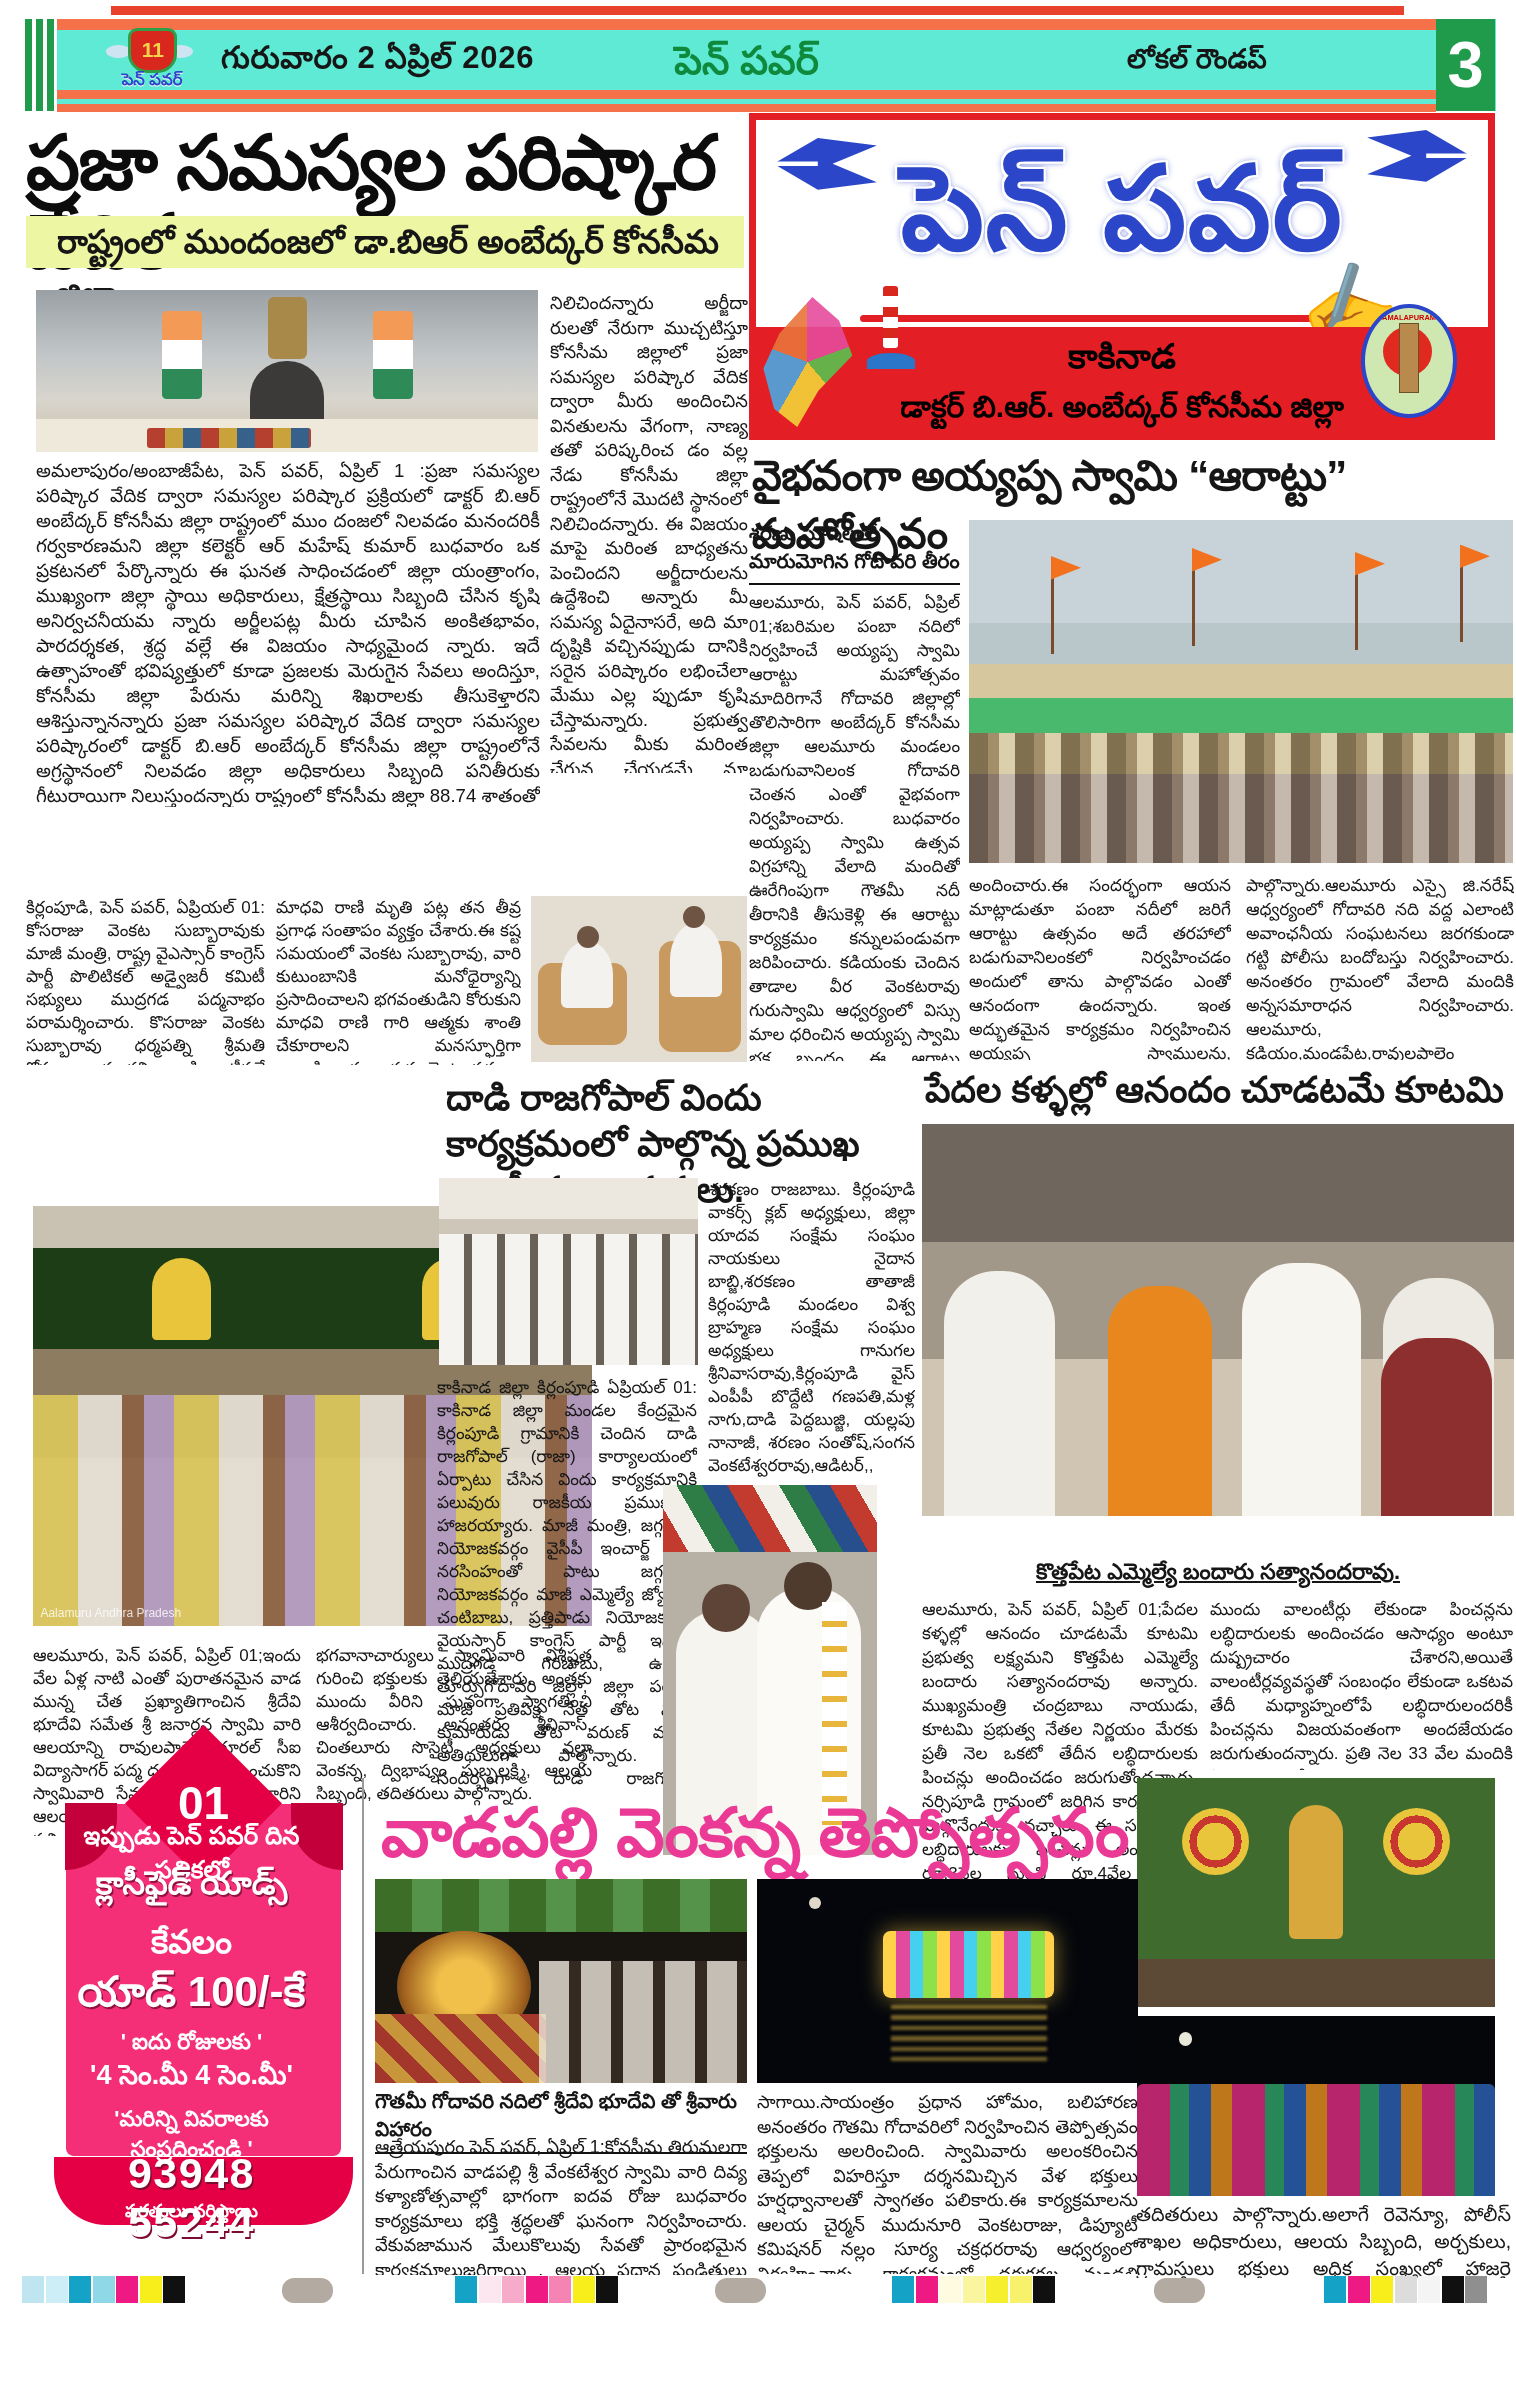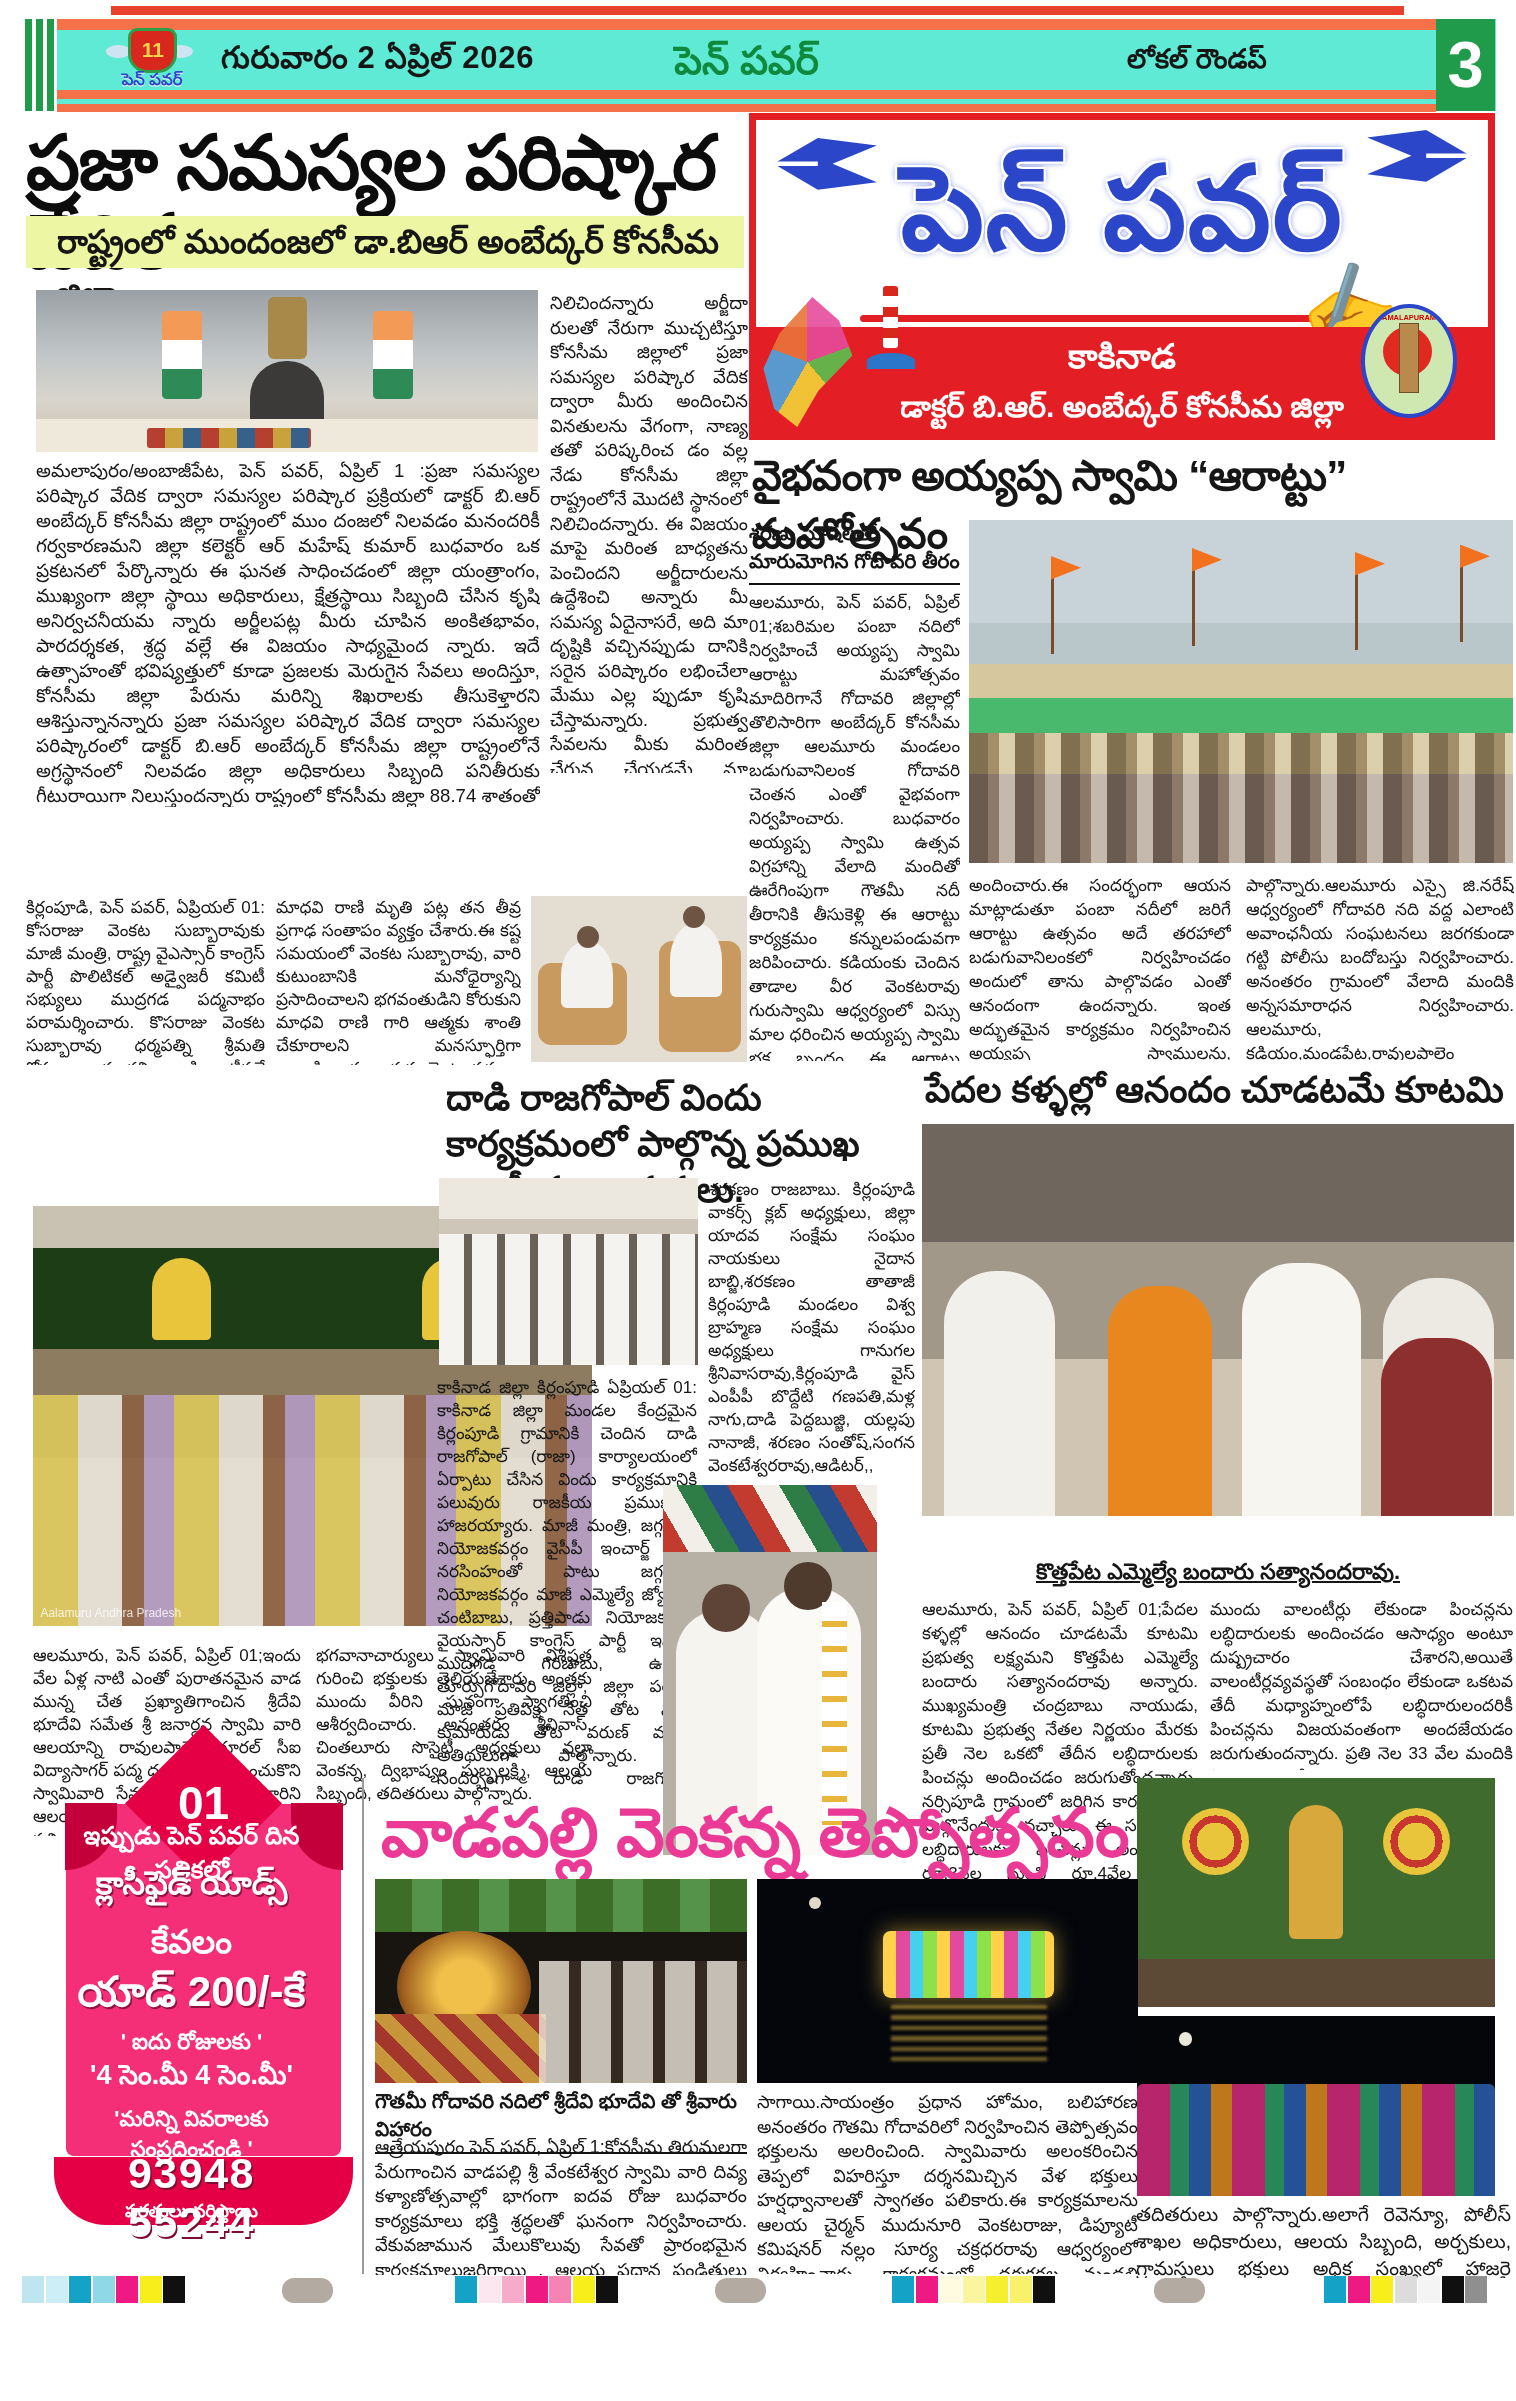--- a/index.html
+++ b/index.html
@@ -46,21 +46,21 @@
   .a1-colright{left:550px;top:291px;width:198px;height:482px;font-size:18px;line-height:24.5px;}
   .a1-colbelow{left:36px;top:458px;width:504px;height:349px;font-size:18.6px;line-height:25px;}
   
   .logobox{left:749px;top:113px;width:746px;height:327px;background:#ffffff;
      border:7.4px solid #e31e24;box-sizing:border-box;}
   .lb-title{position:absolute;left:0;top:21px;width:100%;text-align:center;color:#2b46c8;
      font-size:117px;font-weight:900;letter-spacing:1.5px;
      text-shadow:-2.2px -2.2px 0 #fff,2.2px -2.2px 0 #fff,-2.2px 2.2px 0 #fff,2.2px 2.2px 0 #fff,0 0 7.4px #2b46c8;}
   .lb-nib{position:absolute;width:111px;height:59px;}
   .lb-rule{position:absolute;left:104px;right:104px;top:195px;height:7.4px;background:#e31e24;border-radius:4.5px;}
-  .lb-band{position:absolute;left:0;bottom:0;width:100%;height:106px;background:#e31e24;color:#ffffff;text-align:center;margin-top:28px;}
+  .lb-band{position:absolute;left:0;bottom:0;width:100%;height:106px;background:#e31e24;color:#000000;text-align:center;margin-top:28px;}
   .lb-city{margin-top:10.4px;font-size:34px;font-weight:bold;}
   .lb-district{margin-top:6px;font-size:30px;font-weight:bold;}
   .lb-map{position:absolute;left:7.4px;bottom:6px;width:89px;height:130px;
      background:conic-gradient(#e54b9b 0 70deg,#58c14d 70deg 140deg,#f2d338 140deg 210deg,#4aa7e0 210deg 290deg,#e8743a 290deg 360deg);
      clip-path:polygon(55% 0,85% 18%,100% 45%,62% 72%,38% 100%,12% 86%,0 55%,18% 28%);opacity:.9;}
   .lb-lh{position:absolute;left:111px;bottom:64px;width:48px;height:83px;}
   .lb-lh .tower{position:absolute;left:16.4px;top:0;width:15px;height:62px;
      background:repeating-linear-gradient(180deg,#d8281e 0 10.4px,#ffffff 10.4px 21px);border-radius:3px;}
   .lb-lh .wave{position:absolute;left:0;bottom:0;width:48px;height:16.4px;background:#2b76c8;border-radius:50% 50% 0 0;}
   .lb-hand{position:absolute;right:89px;top:141px;font-size:82px;color:#e6007e;transform:rotate(-18deg);}
@@ -356,21 +356,21 @@
 
   <div class="abs ad">
     <div class="ad-body"></div>
     <div class="ad-bottom"></div>
     <div class="ad-diamond">
         <span>01</span>
       </div>
     <div class="ad-text ad-l1">ఇప్పుడు పెన్ పవర్ దిన పత్రికలో</div>
     <div class="ad-text ad-l2">క్లాసీఫైడ్ యాడ్స్</div>
     <div class="ad-text ad-l3">కేవలం</div>
-    <div class="ad-text ad-l4">యాడ్ 200/-కే</div>
+    <div class="ad-text ad-l4">యాడ్ 100/-కే</div>
     <div class="ad-text ad-l5">' ఐదు రోజులకు '</div>
     <div class="ad-text ad-l6">'4 సెం.మీ 4 సెం.మీ'</div>
     <div class="ad-text ad-l7">'మరిన్ని వివరాలకు సంప్రదించండి '</div>
     <div class="ad-text ad-phone">93948 55244</div>
     <div class="ad-text ad-terms">షరతులు వర్తిస్తాయి</div>
   </div>
 
   <div class="abs bars" id="color-bars">
       <div class="bar-group" style="left: 22px;">
         <div class="bar-cell" style="background: rgb(191, 230, 240);"></div>

